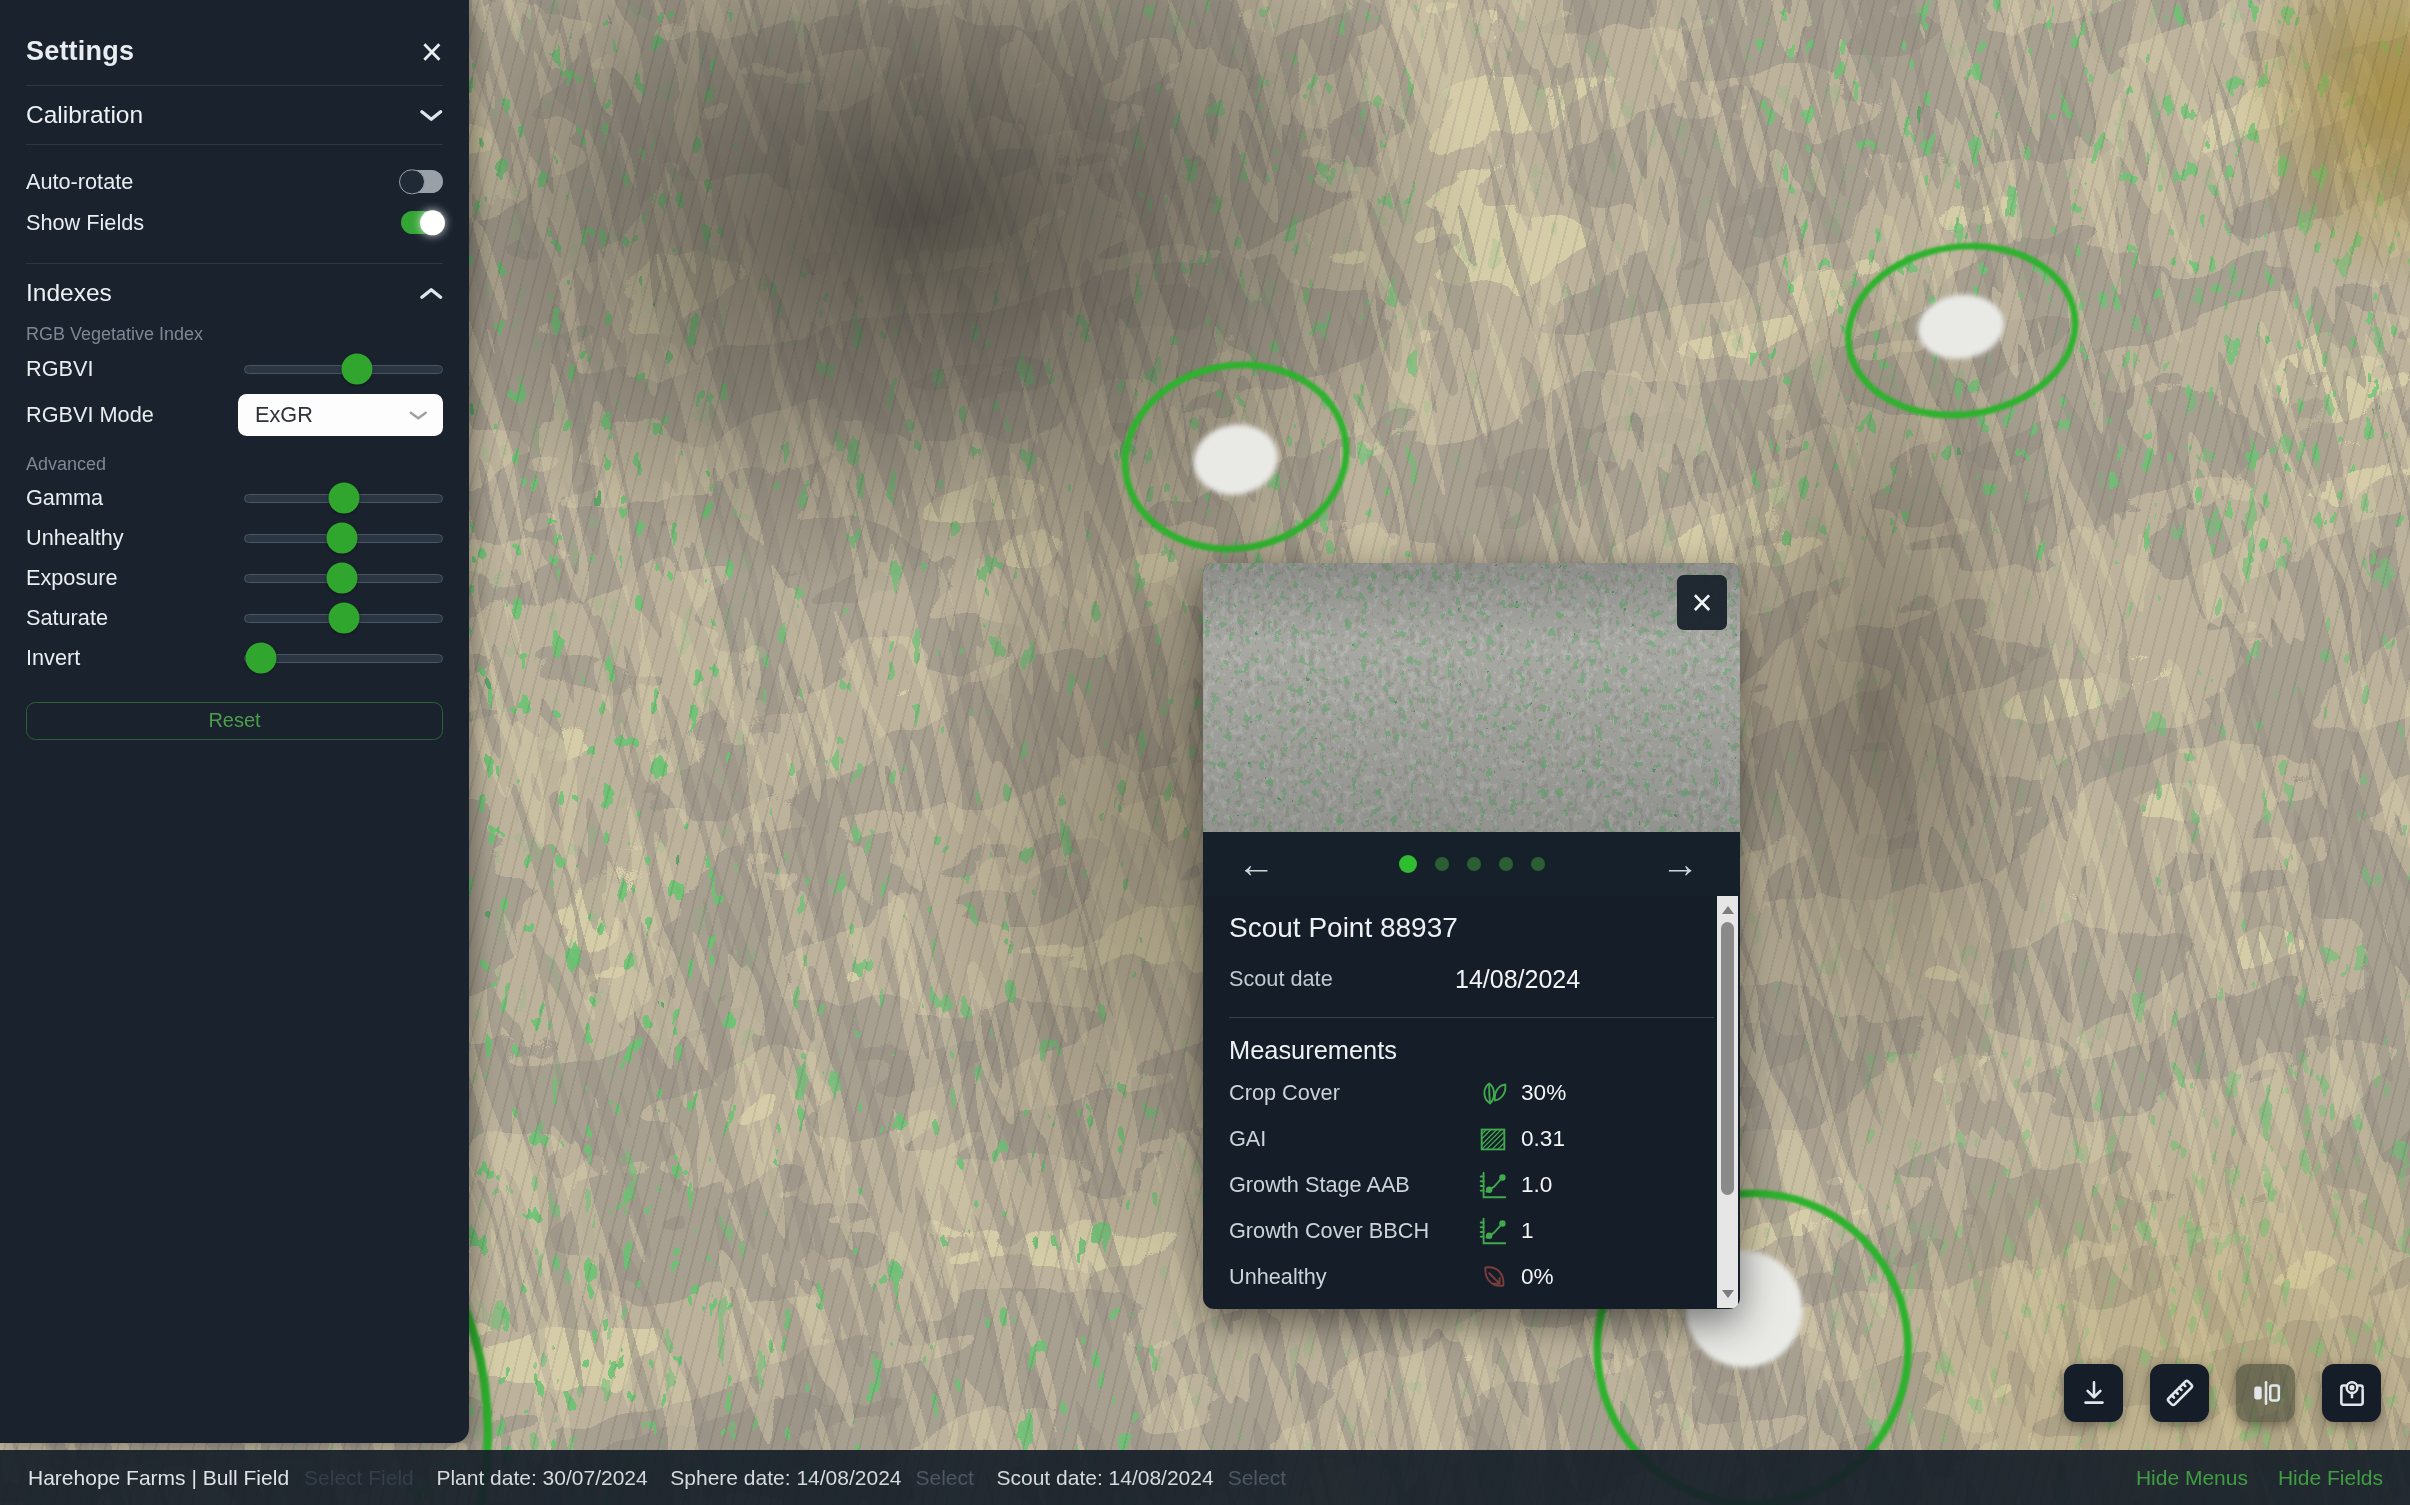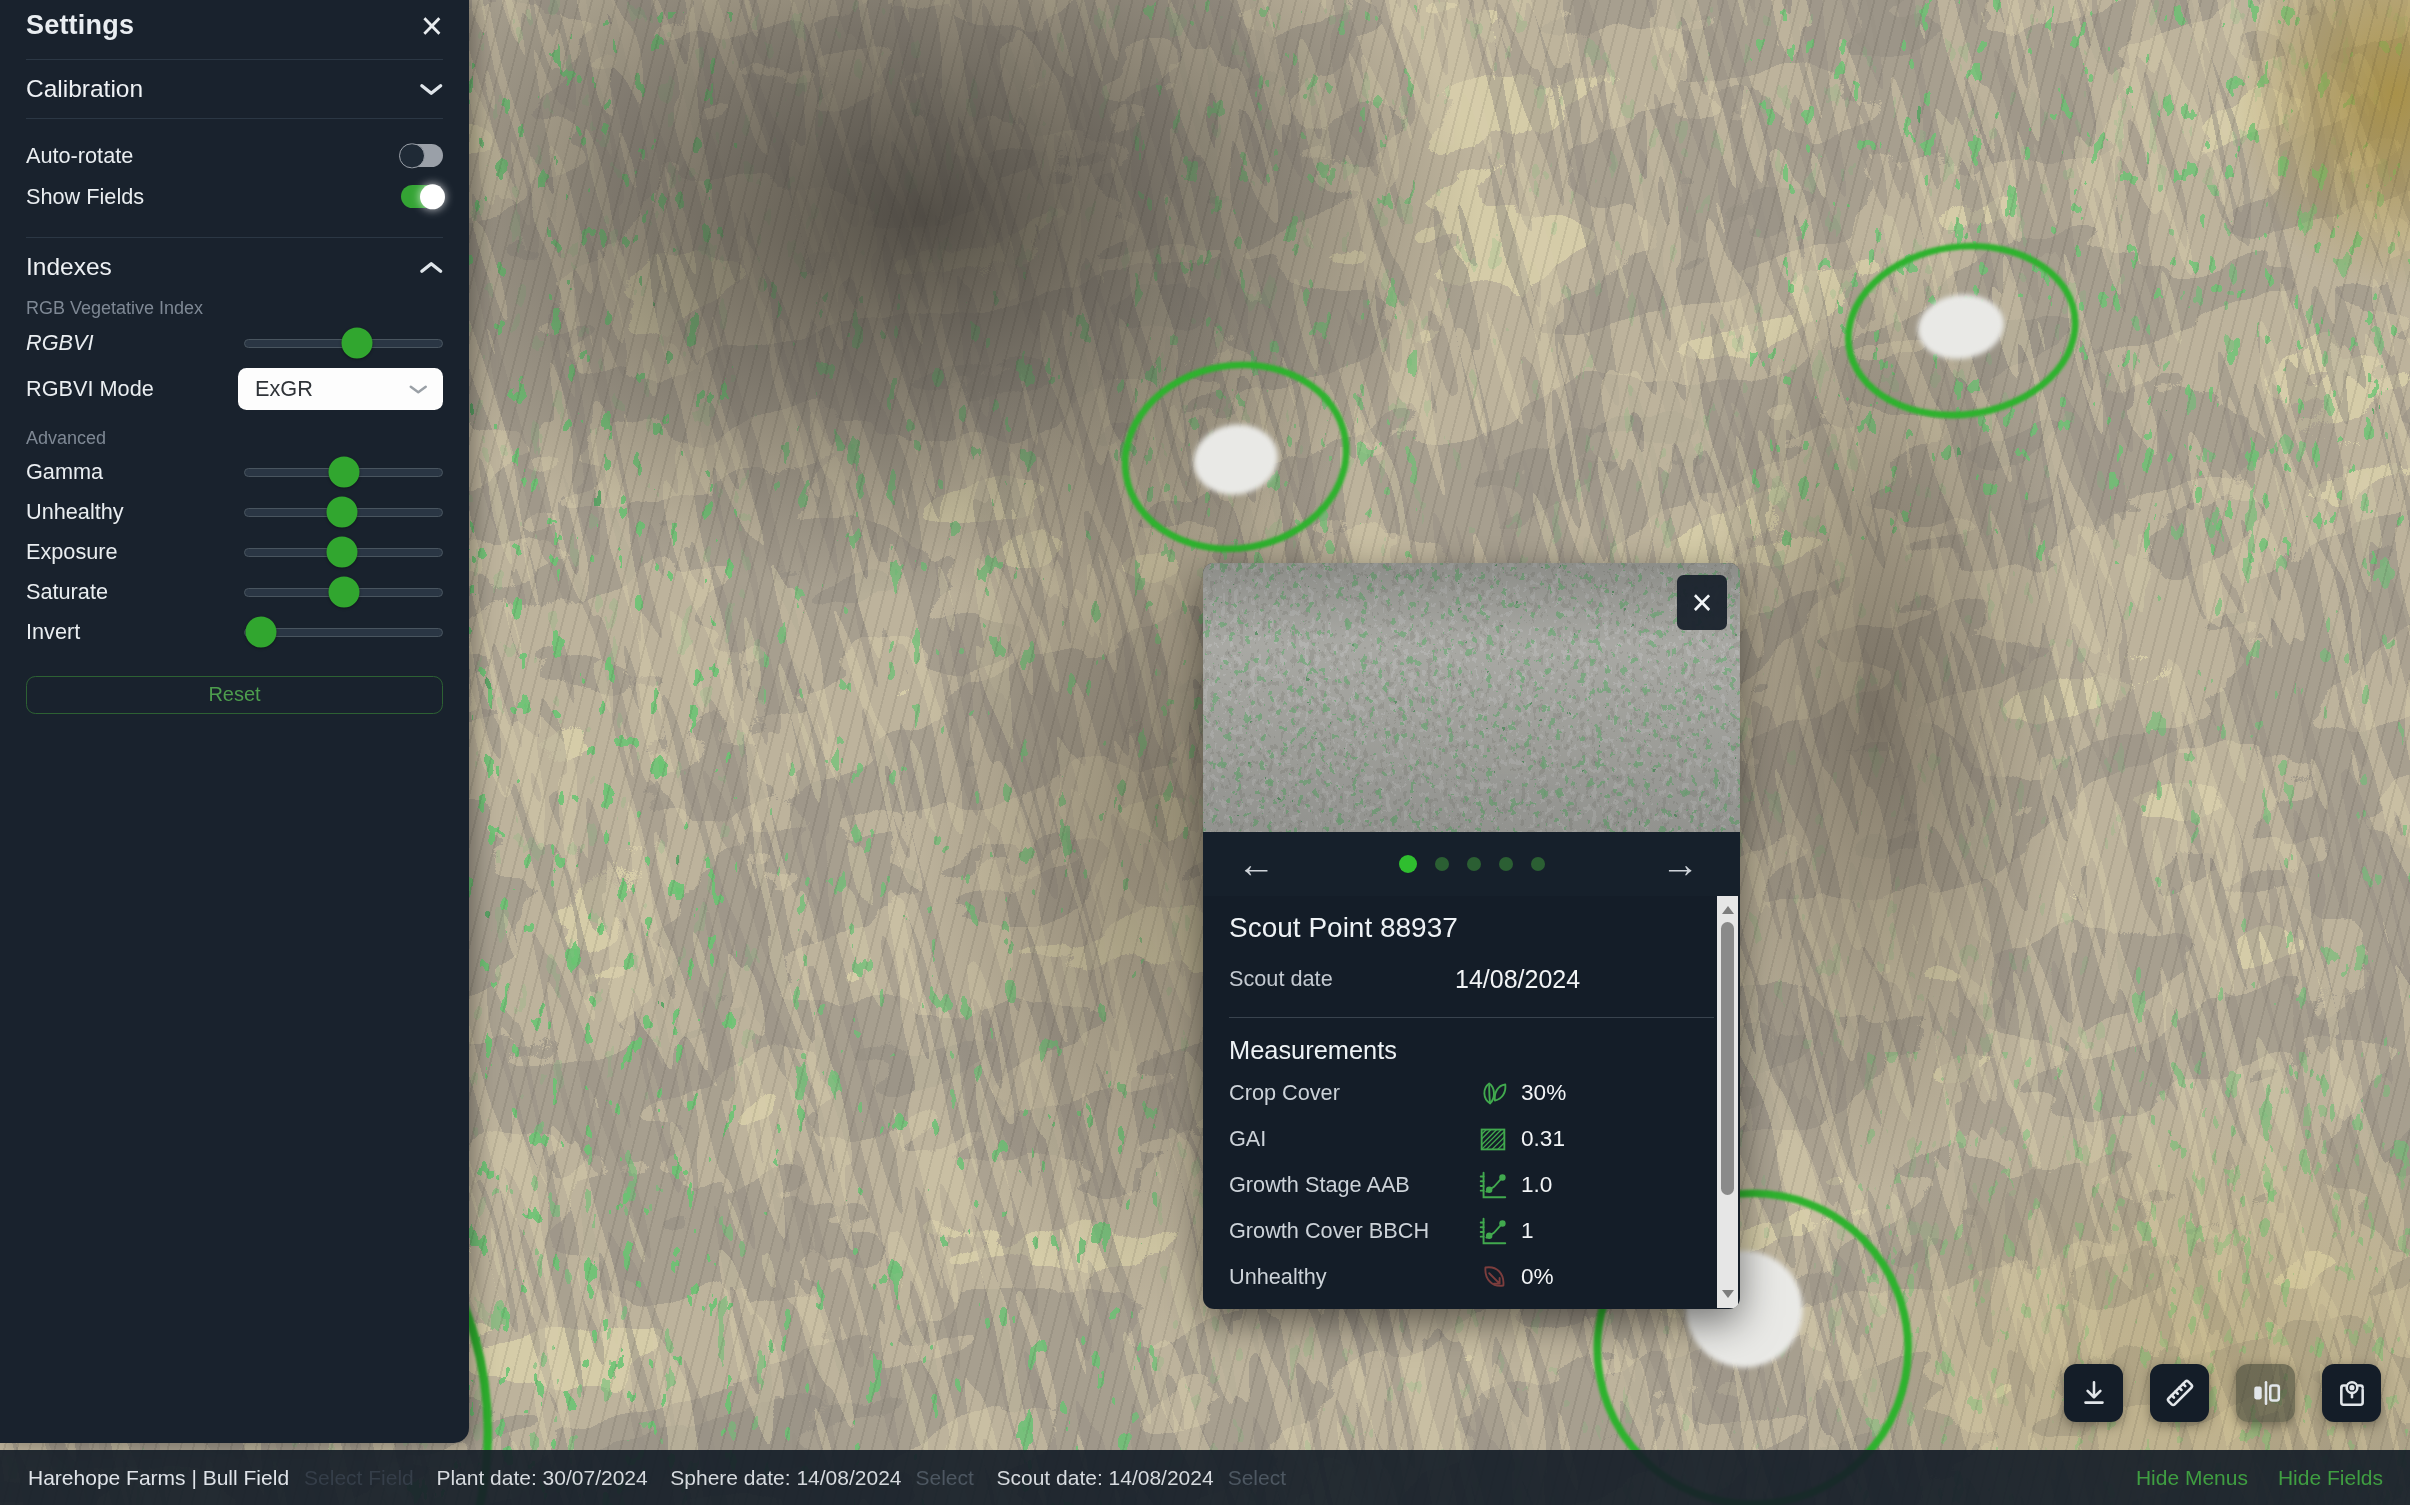--- a/index.html
+++ b/index.html
@@ -19,42 +19,42 @@
       rgba(22,26,18,.06);}
   .row-lines{position:absolute;inset:0;pointer-events:none;opacity:.8;
     background:repeating-linear-gradient(104deg, rgba(28,26,22,.11) 0 1.9px, rgba(0,0,0,0) 1.9px 12.2px);}
 
   #markers{position:absolute;inset:0;z-index:10;}
 
   
   .sidebar{position:absolute;left:0;top:0;width:469px;height:1443px;background:#19222d;
            border-bottom-right-radius:15px;z-index:20;padding:0 26px;box-sizing:border-box;
            box-shadow:5.6px 0 21px rgba(0,0,0,.35);color:#e9edf1;}
-  .sb-header{display:flex;justify-content:space-between;align-items:center;padding-top:4px;height:43px;}
+  .sb-header{display:flex;justify-content:space-between;align-items:center;padding-top:30px;height:43px;}
   .sb-title{font-size:27px;font-weight:700;letter-spacing:0.2px;}
   .x-btn{font-size:38px;font-weight:300;color:#e8ecef;line-height:28px;cursor:pointer;}
   .divider{border:none;border-top:0.9px solid #2b3744;margin:0;}
   .d1{margin-top:12.2px;} .d2{margin-top:0px;} .d3{margin-top:20px;}
   .section-row{display:flex;justify-content:space-between;align-items:center;height:58px;}
   .section-label{font-size:24.5px;font-weight:500;color:#eef1f4;}
   .chev{width:24.5px;height:15px;}
   .chev path{stroke:#dfe5ea;stroke-width:3.6;fill:none;stroke-linecap:round;stroke-linejoin:round;}
   .toggle-row{display:flex;justify-content:space-between;align-items:center;height:41px;gap:48px;}
   .toggle-row.first{margin-top:16px;}
   .t-label{font-size:21.7px;color:#e9edf0;}
   .toggle{width:42px;height:22.6px;border-radius:12.2px;position:relative;cursor:pointer;flex:none;}
   .toggle .knob{position:absolute;top:50%;width:25.4px;height:25.4px;border-radius:50%;transform:translateY(-50%);}
   .toggle.off{background:#9aa0a8;}
   .toggle.off .knob{left:-1.9px;background:#1f2a36;border:1.9px solid #9aa0a8;box-sizing:border-box;}
   .toggle.on{background:#34a434;}
   .toggle.on .knob{right:-1.9px;background:#fff;box-shadow:0 0 9.4px rgba(255,255,255,.8);}
   .group-label{font-size:18px;color:#7e8894;height:21px;}
   .gl-1{margin-top:1.9px;} .gl-2{margin-top:17px;}
   .sl-row{display:flex;justify-content:space-between;align-items:center;height:40px;}
-  .sl-row.rgbvi{height:43px;margin-top:2.8px;font-style:italic;}
+  .sl-row.rgbvi{height:43px;margin-top:2.8px;}
   .sl-rows{margin-top:3.8px;}
   .sl-label{font-size:21.7px;color:#e9edf0;}
   .sl-track{position:relative;width:199px;height:8.5px;border-radius:4.7px;background:#2a3644;
             border:0.9px solid #49555f;box-sizing:border-box;cursor:pointer;flex:none;}
   .sl-thumb{position:absolute;top:50%;left:50%;width:31px;height:31px;border-radius:50%;
             background:#31a62f;transform:translate(-50%,-50%);box-shadow:0 0.9px 2.8px rgba(0,0,0,.4);}
   .mode-row{display:flex;justify-content:space-between;align-items:center;height:43px;margin-top:2.8px;}
   .select{width:205px;height:42px;background:#fdfdfd;border-radius:8.5px;display:flex;align-items:center;
           justify-content:space-between;padding:0 13px 0 17px;box-sizing:border-box;cursor:pointer;flex:none;}
   .select-value{font-size:21.7px;color:#2f3338;}

